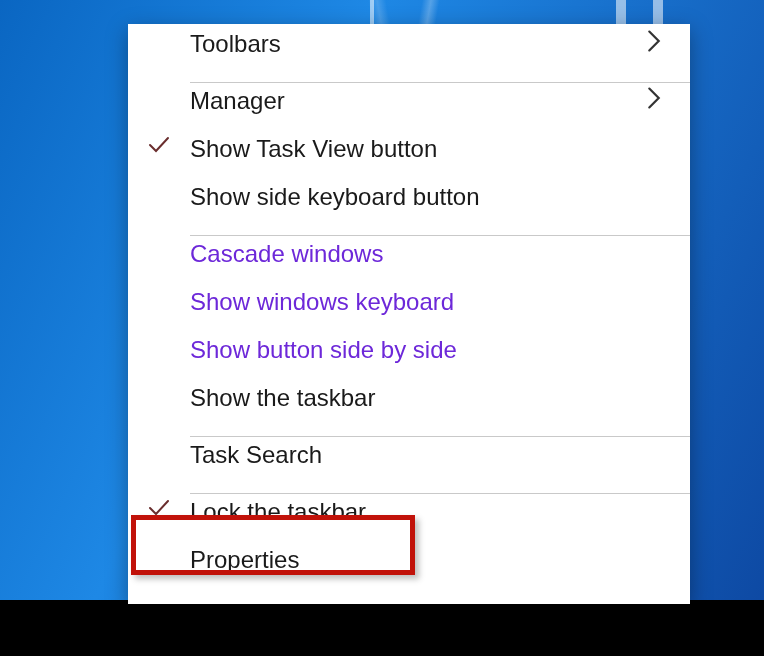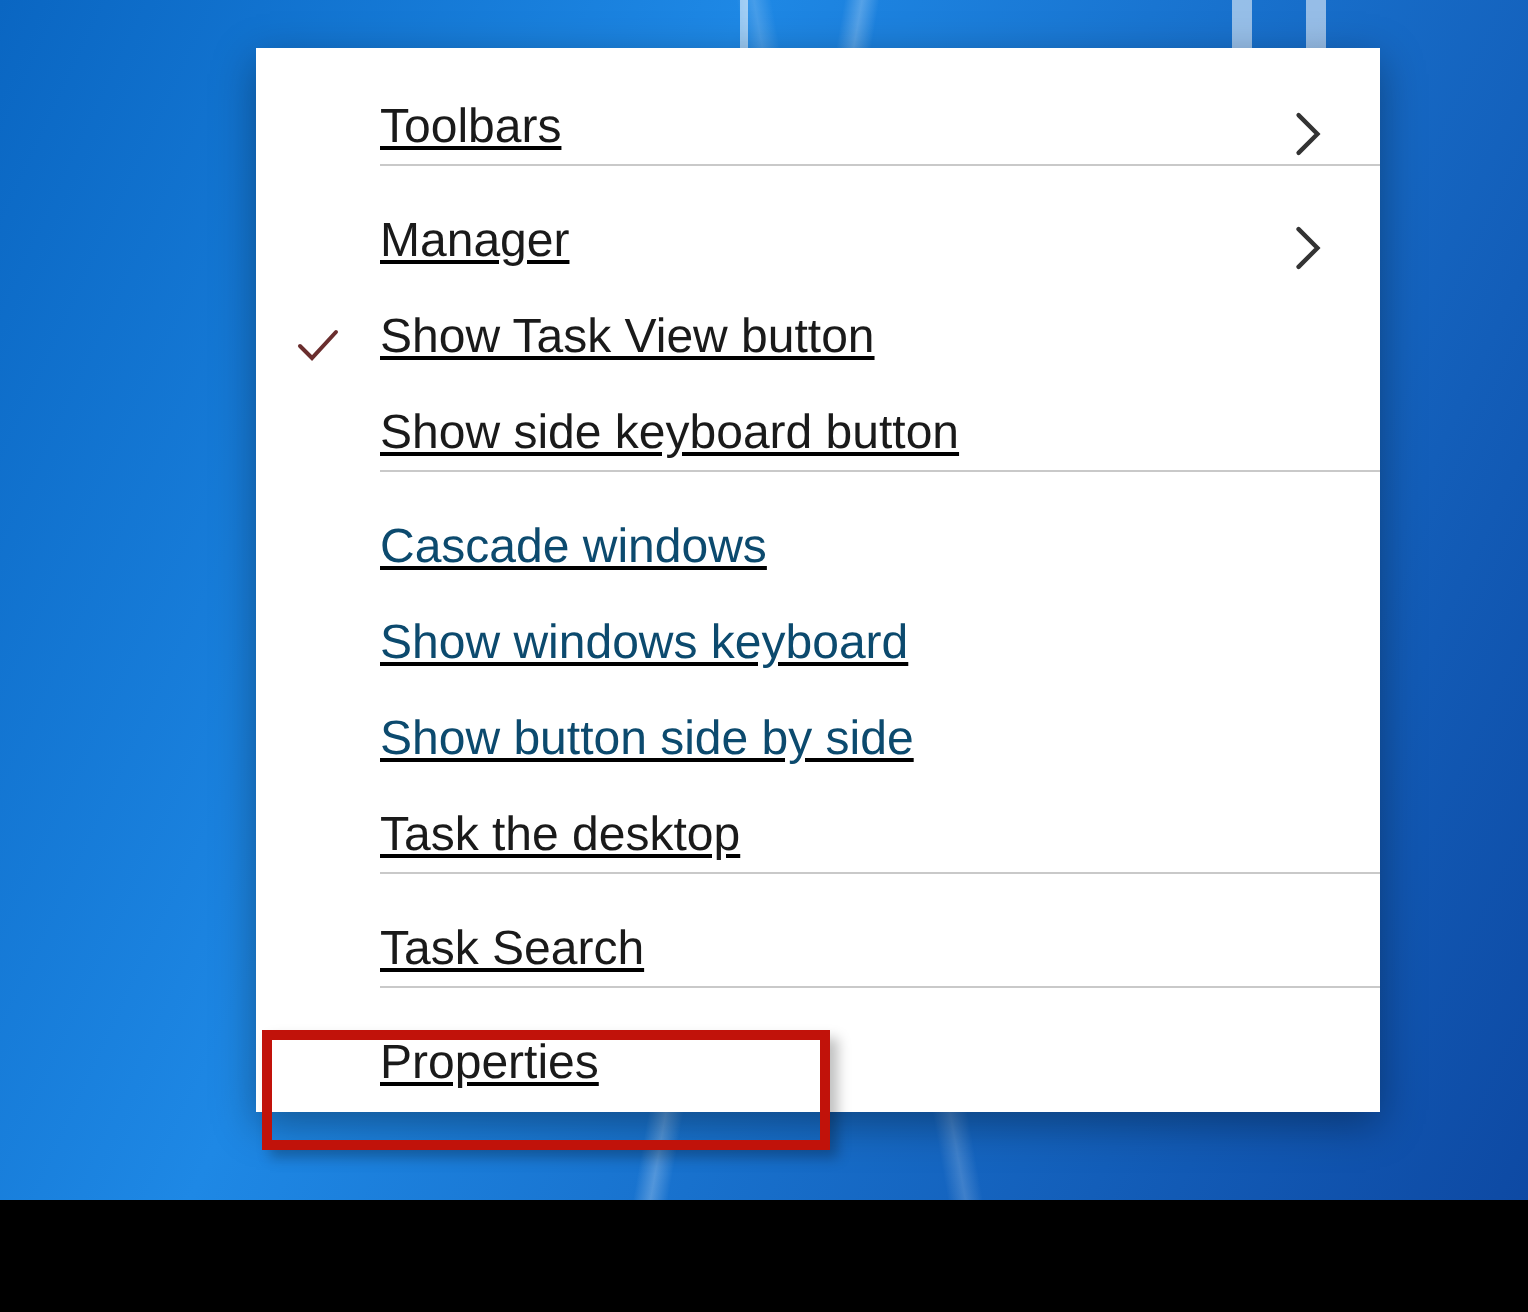--- a/index.html
+++ b/index.html
@@ -23,38 +23,37 @@
   .menu{
     position:absolute;
     left:128px; top:24px;
     width:562px;
     background:#ffffff;
     box-shadow:0 6px 20px rgba(0,0,0,0.35);
     padding:6px 0 10px 0;
     box-sizing:border-box;
   }
   .menu-item{
-    display:flex;align-items:flex-end;
+    display:flex;align-items:flex-start;
     height:48px;
     padding:0 24px 0 0;
     box-sizing:border-box;
     cursor:default;
     position:relative;
-    text-decoration:underline;
   }
   .menu-item .icon-col{
     width:62px;flex:0 0 62px;display:flex;align-items:center;justify-content:center;
   }
   .menu-item .label{
     flex:1 1 auto;
     font-size:24px;
     color:#1a1a1a;
     white-space:nowrap;
   }
-  .menu-item.disabled .label{color:#0c4a6e;}
+  .menu-item.disabled .label{color:#6d28d9;}
   .menu-item .arrow{
     flex:0 0 24px;display:flex;align-items:center;justify-content:center;
   }
   .arrow svg{width:14px;height:22px;}
   .check svg{width:24px;height:20px;}
   .separator{
     height:1px;background:#c9c9c9;margin:4px 0 4px 62px;
   }
   
   .highlight{
@@ -124,30 +123,38 @@
     <span class="label">Show windows keyboard</span>
   </div>
 
   <div class="menu-item disabled">
     <span class="icon-col"></span>
     <span class="label">Show button side by side</span>
   </div>
 
   <div class="menu-item">
     <span class="icon-col"></span>
-    <span class="label">Task the desktop</span>
+    <span class="label">Show the taskbar</span>
   </div>
   <div class="separator"></div>
 
   <div class="menu-item">
     <span class="icon-col"></span>
     <span class="label">Task Search</span>
   </div>
   <div class="separator"></div>
 
+  <div class="menu-item">
+    <span class="icon-col check">
+      <svg viewBox="0 0 24 20">
+          <path d="M3 10 L9 16 L21 3" stroke="#6a2e2e" stroke-width="2" fill="none" stroke-linecap="round"></path>
+        </svg>
+    </span>
+    <span class="label">Lock the taskbar</span>
+  </div>
 
   <div class="menu-item">
     <span class="icon-col"></span>
     <span class="label">Properties</span>
   </div>
 </div>
 
 <div class="highlight" style="left:131px; top:515px; width:284px; height:60px;"></div>
 
 </body></html>

